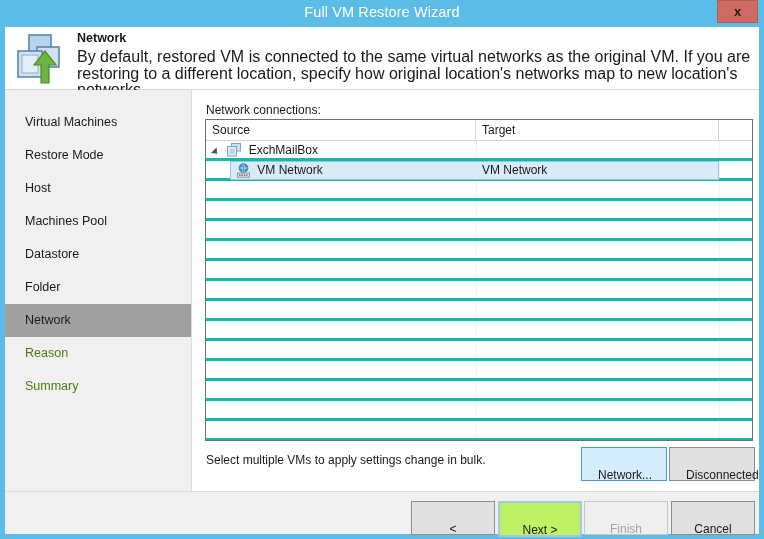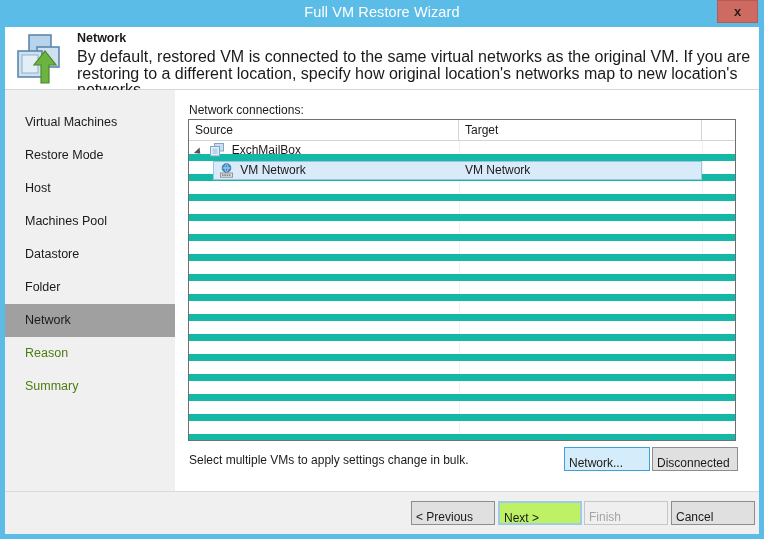--- a/index.html
+++ b/index.html
@@ -133,21 +133,21 @@
     background: #a0a0a0;
     color: #1a1a1a;
   }
   .sidebar-item.disabled {
     color: #4d7c0f;
   }
 
   
   .main {
     position: absolute;
-    left: 170px; top: 0;
+    left: 187px; top: 0;
     width: 567px;
     height: 401px;
     background: #ffffff;
     box-sizing: border-box;
   }
   .field-label {
     position: absolute;
     left: 14px; top: 13px;
     font-size: 12px;
     color: #1a1a1a;
@@ -190,21 +190,21 @@
   .grid-body {
     position: absolute;
     left: 0; top: 21px;
     width: 546px;
     height: 299px;
   }
   .grid-row {
     position: relative;
     height: 20px;
     box-sizing: border-box;
-    border-bottom: 7px solid #14b8a6;
+    border-bottom: 3px solid #14b8a6;
   }
   .grid-row .cell {
     position: absolute;
     top: 0;
     height: 19px;
     line-height: 19px;
     font-size: 12px;
     color: #1a1a1a;
     box-sizing: border-box;
     white-space: nowrap;
@@ -281,22 +281,22 @@
     color: #1a1a1a;
   }
   .btn {
     font-family: "Liberation Sans", sans-serif;
     font-size: 12px;
     color: #1a1a1a;
     background: #e0e0e0;
     border: 1px solid #8d8d8d;
     box-sizing: border-box;
     cursor: pointer;
-    text-align: left;
-    padding: 4px;
+    text-align: center;
+    padding: 16px;
   }
   .btn.hover {
     background: #d5ecfa;
     border: 1px solid #3fa0d8;
   }
   .btn.default {
     border: 2px solid #9fcbe6;
     background: #bef264;
   }
   .btn.disabled {

